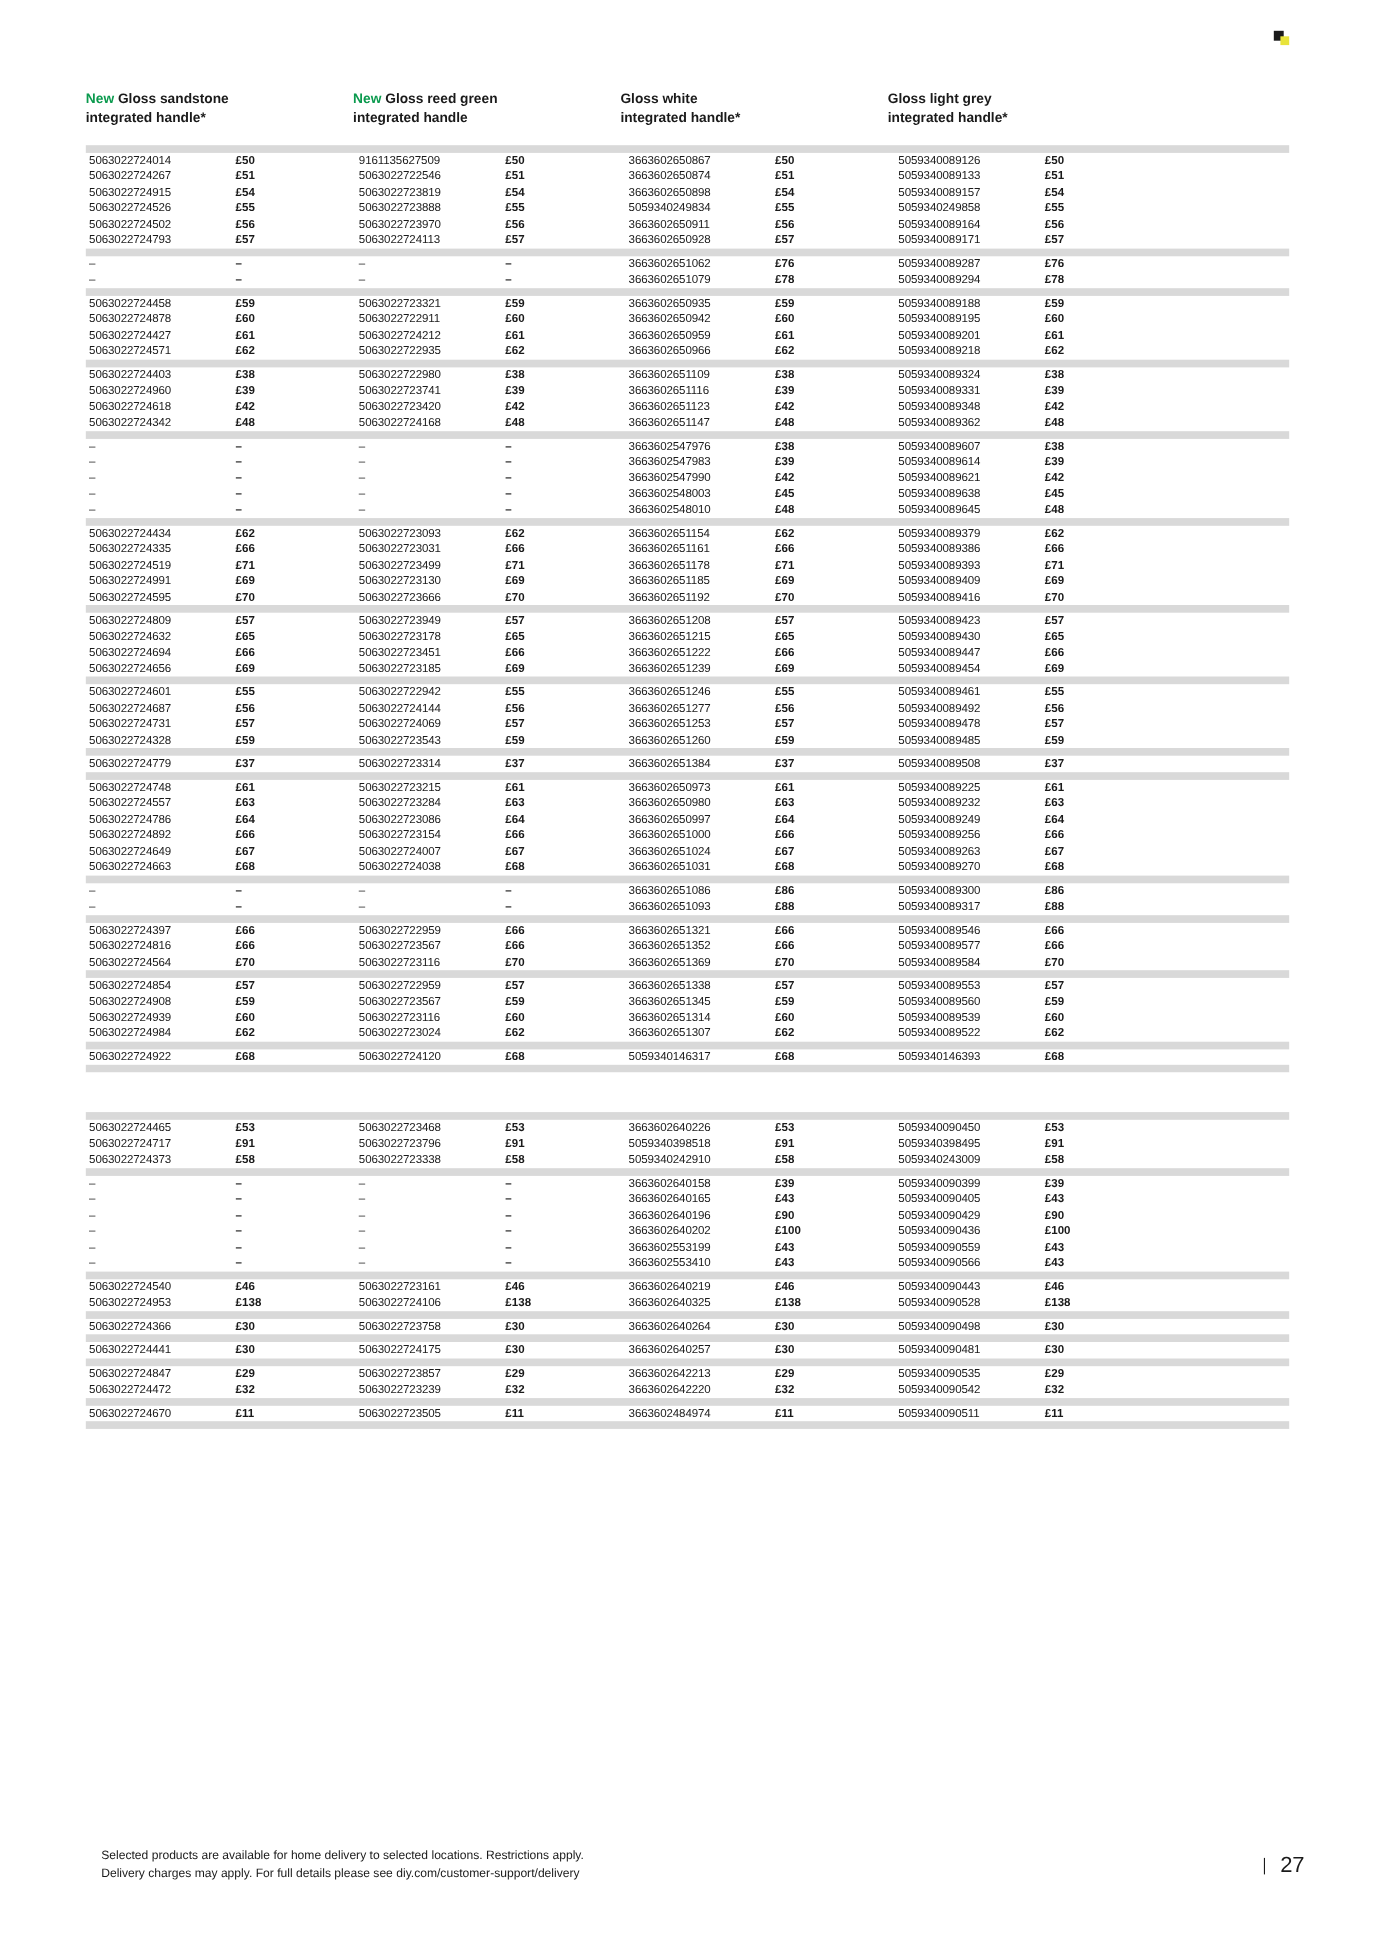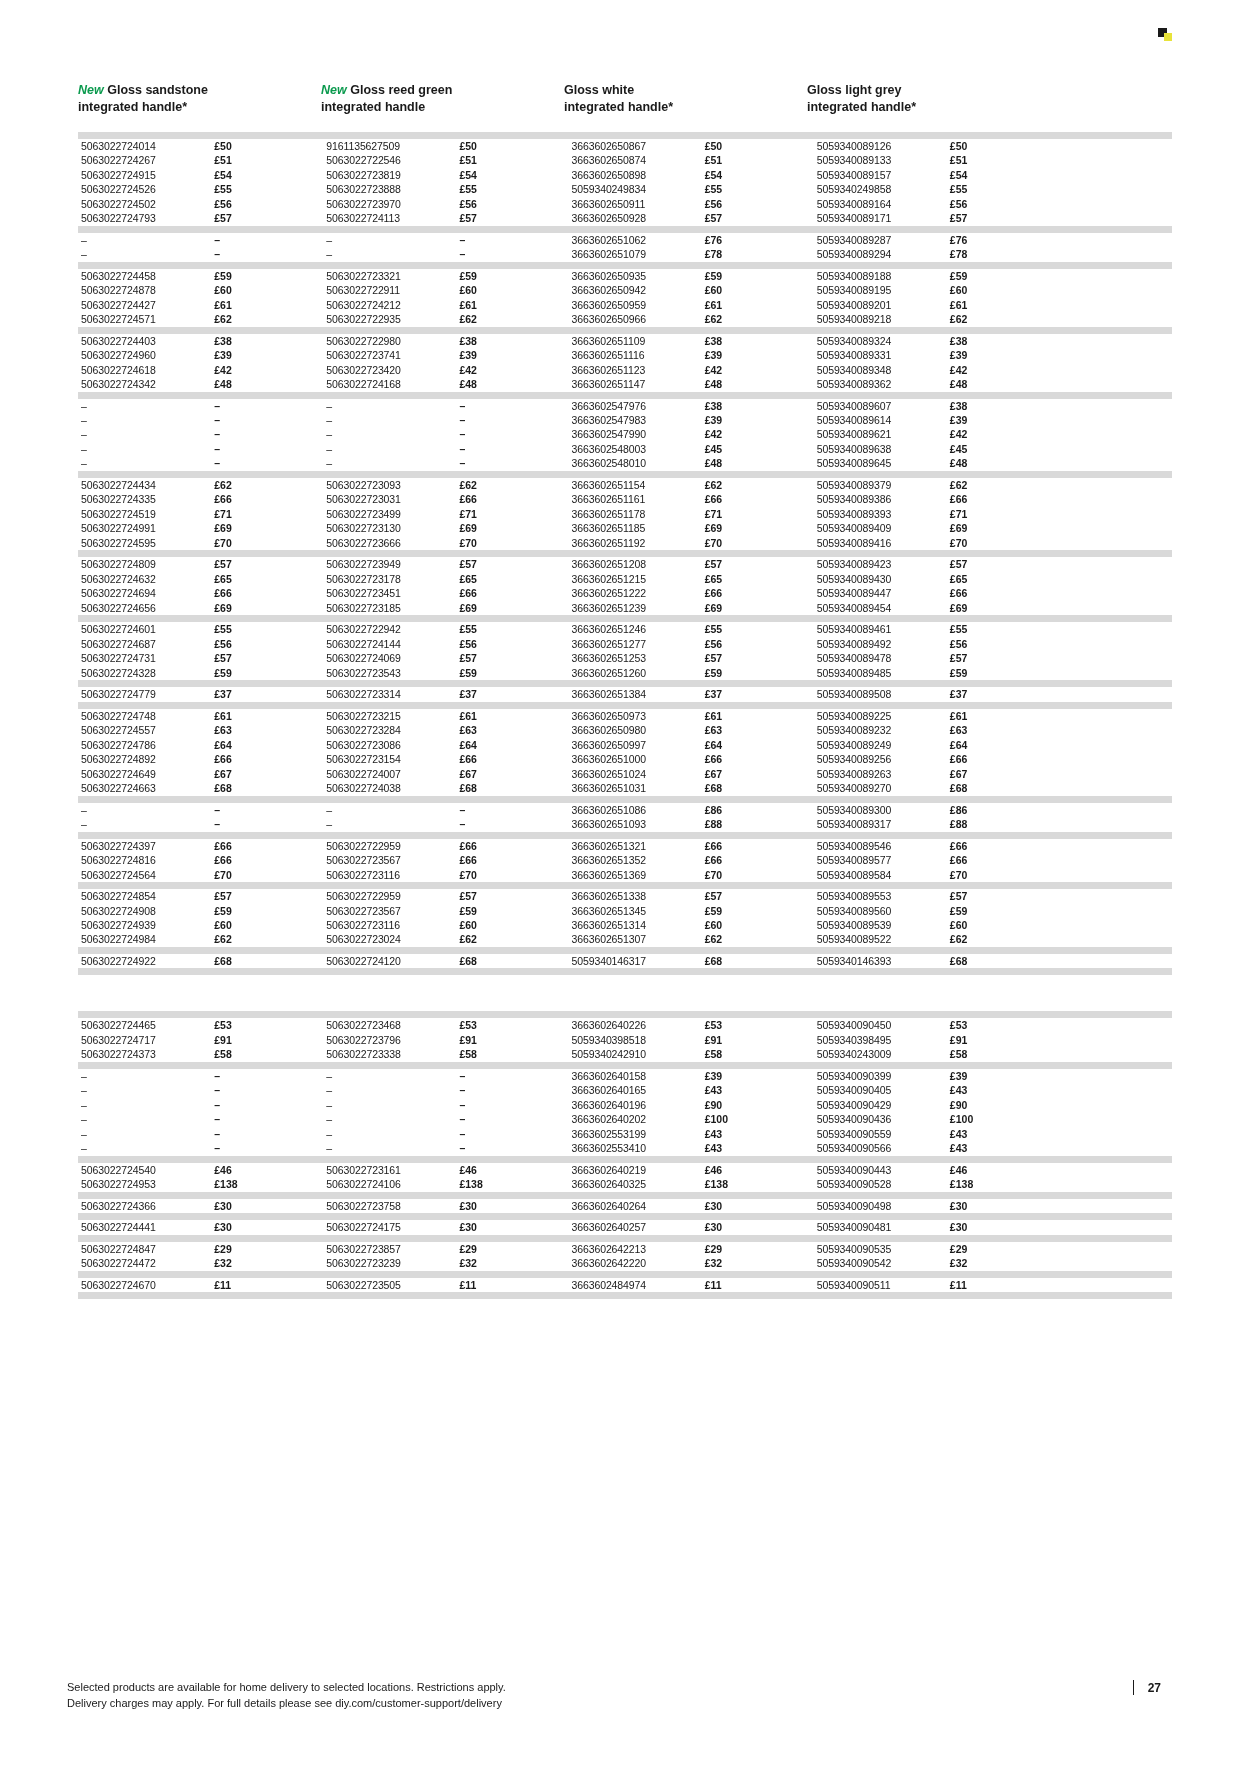--- a/index.html
+++ b/index.html
@@ -56,21 +56,20 @@
   }
   .col-head {
     width: 243px;
     font-size: 12.5px;
     font-weight: bold;
     line-height: 1.35;
     color: #1a1a1a;
   }
   .col-head .new {
     color: #0b9a4e;
-    font-style: italic;
   }
 
   table.grid {
     border-collapse: collapse;
     width: 1094px;
     table-layout: fixed;
   }
   table.grid td {
     padding: 0;
     font-size: 10.5px;
@@ -100,47 +99,47 @@
   tr.spacer-big td {
     background: #ffffff;
     height: 36px;
     font-size: 0;
     line-height: 0;
   }
 
   
   .footer {
     position: absolute;
-    left: 67px;
+    left: 92px;
     bottom: 56px;
     width: 1094px;
     display: flex;
-    align-items: flex-start;
+    align-items: center;
     justify-content: space-between;
   }
   .footer-text {
     font-size: 11px;
     line-height: 1.45;
     color: #1a1a1a;
     max-width: 700px;
   }
   .footer-page {
     display: flex;
     align-items: center;
     gap: 14px;
   }
   .footer-page .bar {
     width: 1px;
     height: 15px;
     background: #1a1a1a;
     display: inline-block;
   }
   .footer-page .num {
-    font-size: 12px;
-    font-weight: bold;
+    font-size: 20px;
+    font-weight: normal;
   }
 </style>
 </head>
 <body>
 
 <div class="page">
 
   <div class="corner-mark">
     <span class="sq-black"></span>
     <span class="sq-yellow"></span>

